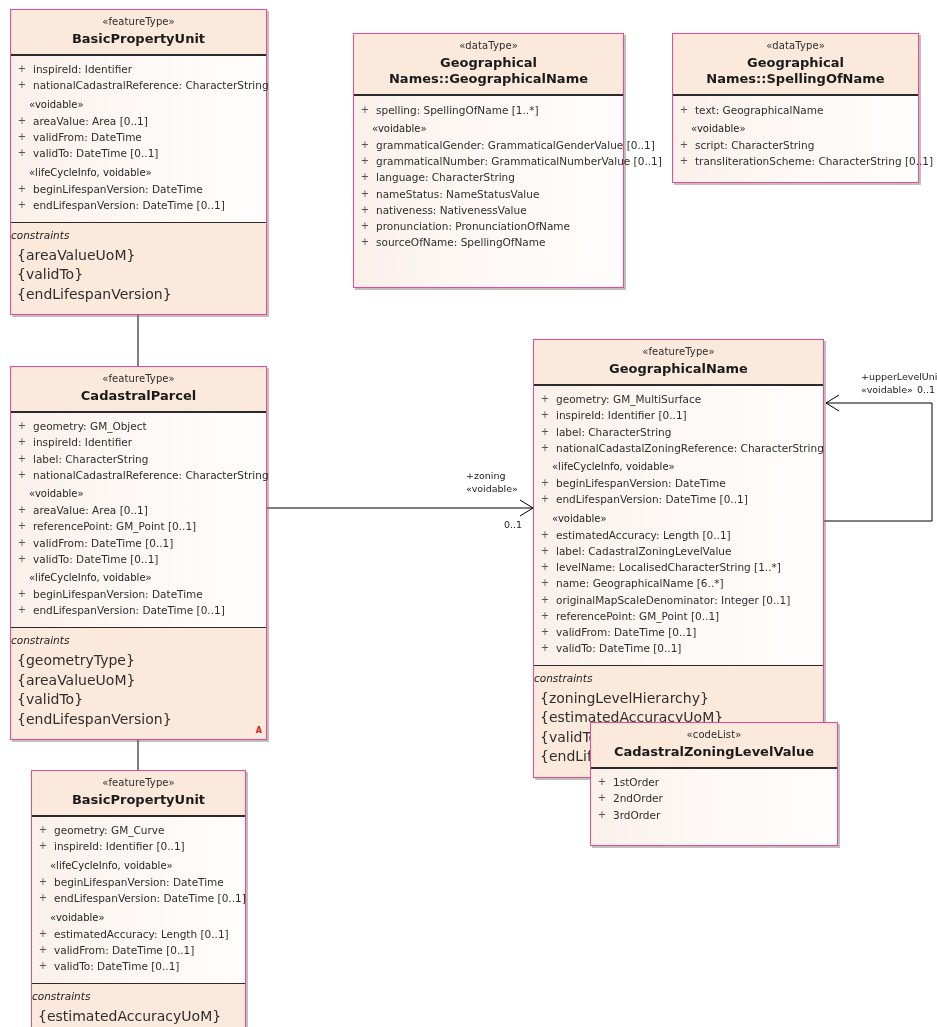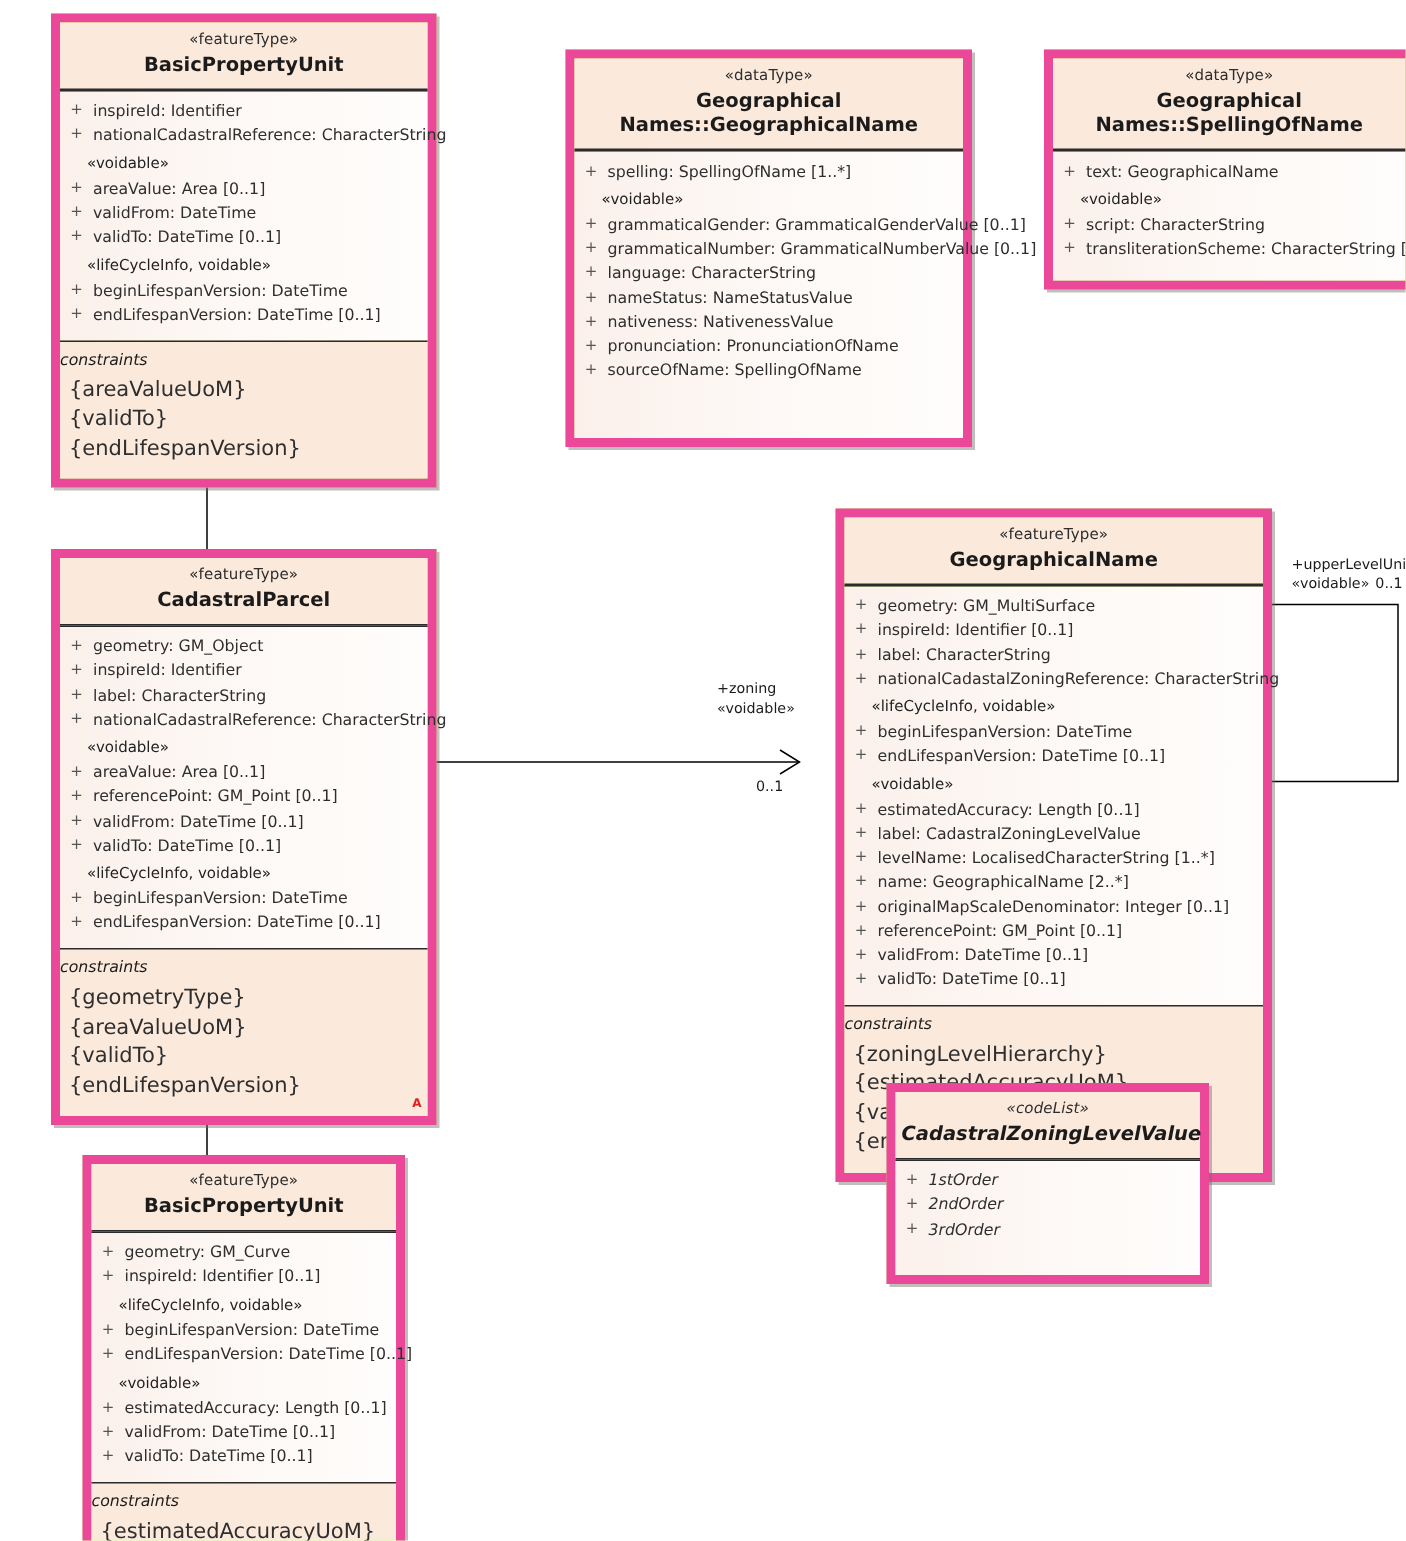--- a/index.html
+++ b/index.html
@@ -8,26 +8,25 @@
     font-family:"DejaVu Sans","Liberation Sans",sans-serif;
     color:#1a1a1a;
     -webkit-font-smoothing:antialiased;
   }
   #canvas{position:absolute;left:0;top:0;width:937px;height:1027px;}
 
   
   .uml{
     position:absolute;
     box-sizing:border-box;
-    border:6px solid #ec4899;
-    background:#bef264;
+    border:1px solid #ec4899;
+    background:#7f1d1d;
     box-shadow:2px 2px 0 0 rgba(120,110,105,.45);
     font-size:10.5px;
     line-height:1.25;
-    margin-left:24px;
   }
   .uml .hdr{
     background:#fbe9dc;
     border-bottom:1px solid #2b2b2b;
     text-align:center;
     padding:6px 4px 7px 4px;
   }
   .uml .hdr .stereo{font-size:10px;color:#2d2d2d;letter-spacing:.1px;}
   .uml .hdr .cname{font-size:13px;font-weight:bold;color:#1b1b1b;margin-top:2px;}
 
@@ -95,21 +94,21 @@
     <polyline points="824,521 932,521 932,403 826,403" fill="none" stroke="#000" stroke-width="1"></polyline>
     <polyline points="839,395 826,403 839,411" fill="none" stroke="#000" stroke-width="1"></polyline>
   </svg>
 
   <div class="lbl" style="left:41px;top:263px;">
     <div>+basicPropertyUnit</div>
     <div>«voidable»</div>
   </div>
   <div class="lbl mult" style="left:148px;top:262px;">0..*</div>
 
-  <div class="lbl" style="left:466px;top:454px;margin-left:12px;">
+  <div class="lbl" style="left:466px;top:470px;">
     <div>+zoning</div>
     <div>«voidable»</div>
   </div>
   <div class="lbl mult" style="left:504px;top:519px;">0..1</div>
 
   <div class="lbl" style="left:73px;top:666px;">
     <div>+parcel</div>
     <div>«voidable»</div>
   </div>
   <div class="lbl mult" style="left:150px;top:664px;">1..2</div>
@@ -333,21 +332,21 @@
         <div class="attr">
           <span class="vis">+</span>
           <span class="txt">label: CadastralZoningLevelValue</span>
         </div>
         <div class="attr">
           <span class="vis">+</span>
           <span class="txt">levelName: LocalisedCharacterString [1..*]</span>
         </div>
         <div class="attr">
           <span class="vis">+</span>
-          <span class="txt">name: GeographicalName [2..*]</span>
+          <span class="txt">name: GeographicalName [6..*]</span>
         </div>
         <div class="attr">
           <span class="vis">+</span>
           <span class="txt">originalMapScaleDenominator: Integer [0..1]</span>
         </div>
         <div class="attr">
           <span class="vis">+</span>
           <span class="txt">referencePoint: GM_Point [0..1]</span>
         </div>
         <div class="attr">
@@ -409,21 +408,21 @@
       </div>
     <div class="constraints sep" style="padding-bottom:38px;">
       <div class="ctitle">constraints</div>
       <div class="clist">
           <div class="citem">{estimatedAccuracyUoM}</div>
           <div class="citem">{validTo}</div>
         </div>
     </div>
   </div>
 
-  <div class="uml" id="cls-cadastralZoningLevelValue" style="left:567px;top:722px;width:215px;font-style:italic;">
+  <div class="uml" id="cls-cadastralZoningLevelValue" style="left:590px;top:722px;width:248px;">
     <div class="hdr">
       <div class="stereo">«codeList»</div>
       <div class="cname">CadastralZoningLevelValue</div>
     </div>
     <div class="compartment sep" style="padding-bottom:22px;">
         <div class="attr">
           <span class="vis">+</span>
           <span class="txt">1stOrder</span>
         </div>
         <div class="attr">

